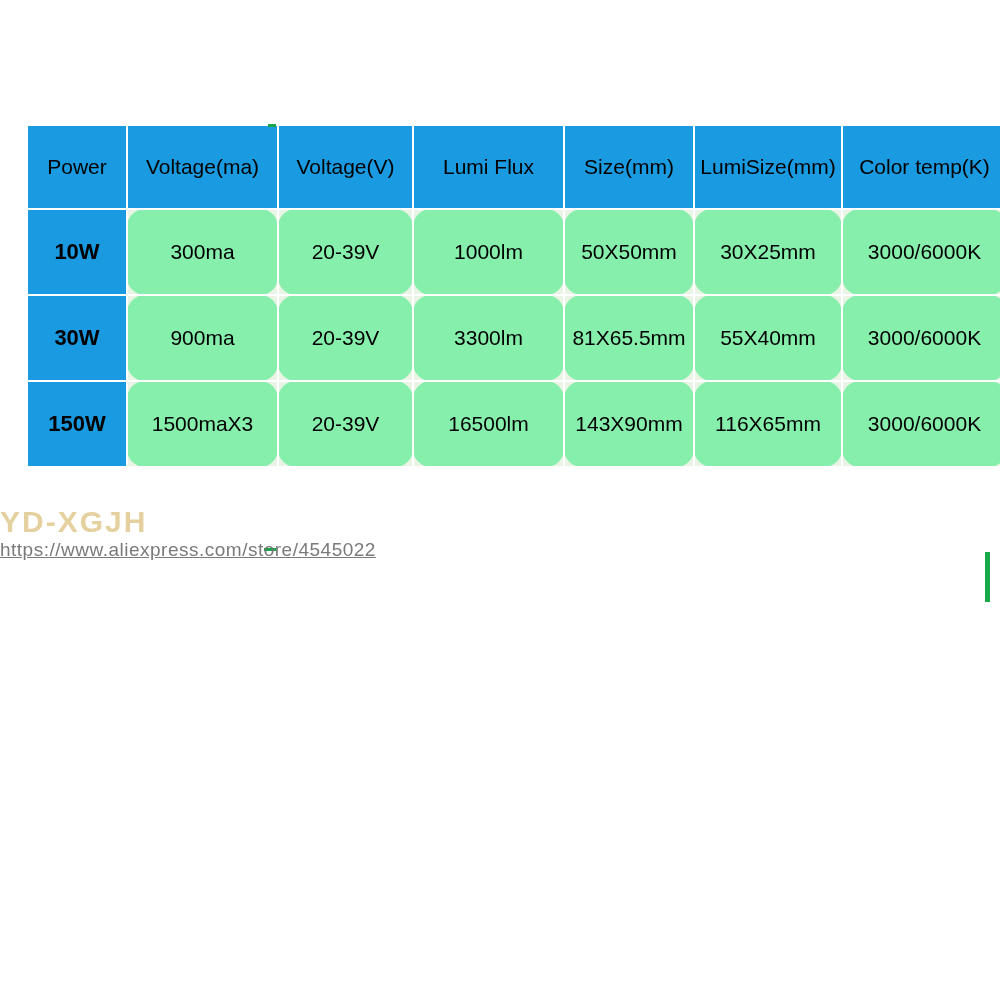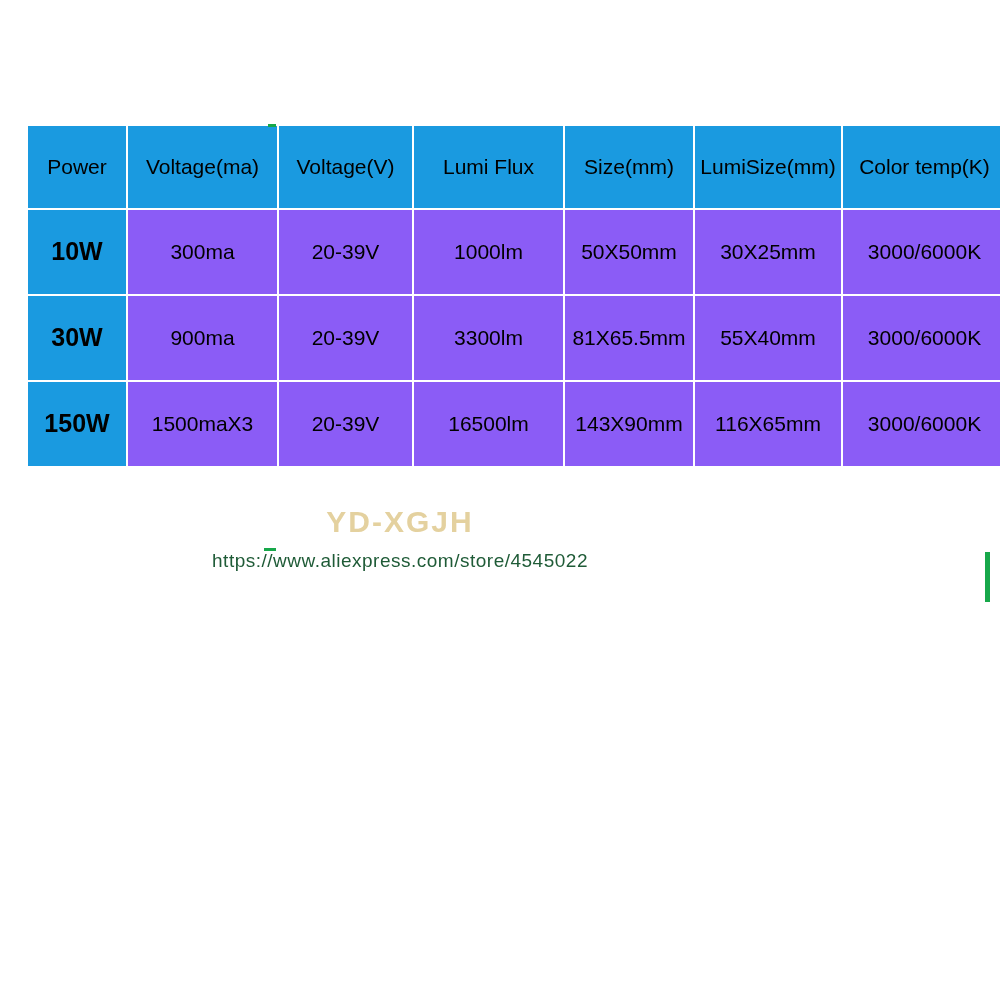--- a/index.html
+++ b/index.html
@@ -50,55 +50,56 @@
   }
   table.spec thead th {
     background: #1a9ae0;
     height: 82px;
     font-size: 21px;
     color: #000000;
   }
   table.spec tbody td.power-cell {
     background: #1a9ae0;
     font-weight: bold;
-    font-size: 25px;
+    font-size: 22px;
   }
   table.spec tbody td.data-cell {
-    background: #8b5cf6;
+    background: #86efac;
+    border-radius: 18px;
   }
   
   .tick {
     position: absolute;
     background: #17a84a;
   }
   #tick-a { left: 268px; top: 124px; width: 8px; height: 3px; }
   #tick-b { left: 985px; top: 552px; width: 5px; height: 50px; }
   #tick-c { left: 264px; top: 548px; width: 12px; height: 3px; }
 
   #watermark {
     position: absolute;
     left: 0;
     top: 505px;
     width: 800px;
-    text-align: center;
     pointer-events: none;
   }
   #watermark .wm-title {
     font-size: 30px;
     font-weight: bold;
     color: #e3cf9a;
     letter-spacing: 2px;
     opacity: 0.95;
   }
   #watermark .wm-url {
-    margin-top: 11px;
+    margin-top: 0;
     font-size: 19px;
-    color: #14532d;
+    color: #737373;
     letter-spacing: 0.5px;
     opacity: 0.95;
+    text-decoration: underline;
   }
 </style>
 </head>
 <body>
 
 <div id="page">
 
   <div id="table-wrap">
     <table class="spec">
       <colgroup>

